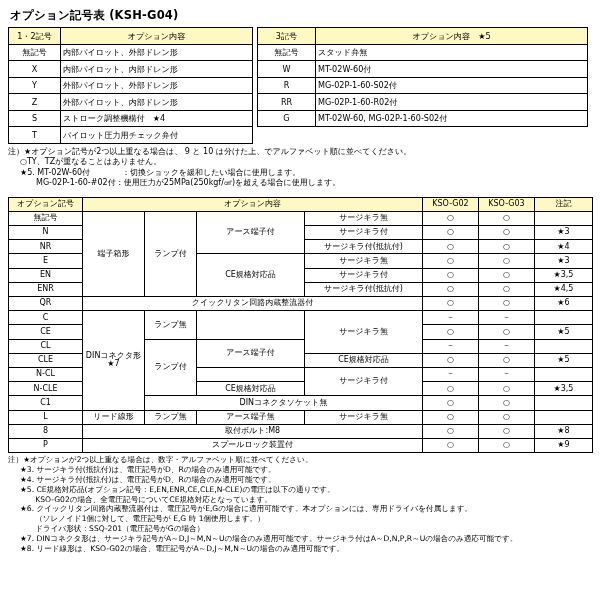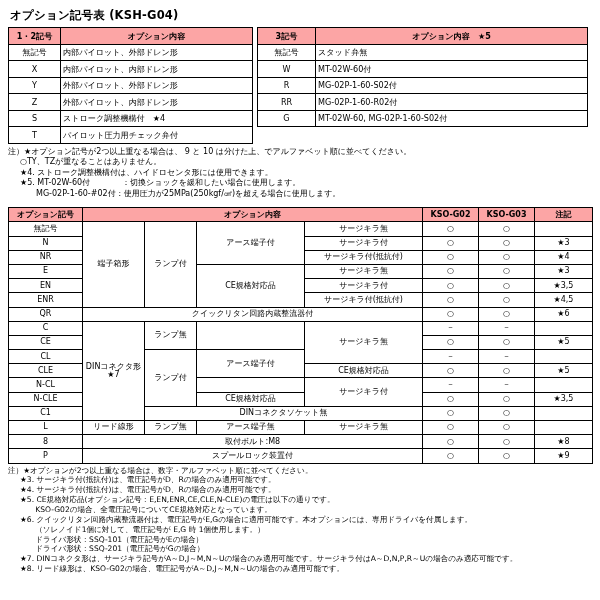--- a/index.html
+++ b/index.html
@@ -35,22 +35,22 @@
   td, th {
     border: 1px solid #000;
     padding: 0px 2px;
     font-size: 8.1px;
     text-align: center;
     vertical-align: middle;
     line-height: 1.05;
     font-weight: normal;
   }
   .hdr {
-    background: #fca5a5;
-    font-weight: bold;
+    background: #fef9c3;
+    font-weight: normal;
   }
   .left { text-align: left; }
   
   .top-wrap {
     display: flex;
     align-items: flex-start;
     gap: 4px;
   }
   table.t1 { width: 244px; }
   table.t1 td { height: 15.5px; }
@@ -160,23 +160,20 @@
       </table>
   </div>
 
   <div class="notes">
     <div class="note-row">
       <span class="note-mark">注）</span>
       <span class="note-text">★オプション記号が2つ以上重なる場合は、 9 と 10 は分けた上、でアルファベット順に並べてください。</span>
     </div>
     <div class="note-row ind1">
       <span class="note-text">○TY、TZが重なることはありません。</span>
-    </div>
-    <div class="note-row ind1">
-      <span class="note-text">★4. ストローク調整機構付は、ハイドロセンタ形には使用できます。</span>
     </div>
     <div class="note-row ind1">
       <span class="note-text">★5. MT-02W-60付　　　　：切換ショックを緩和したい場合に使用します。</span>
     </div>
     <div class="note-row ind1">
       <span class="note-text">　　MG-02P-1-60-#02付：使用圧力が25MPa(250kgf/㎠)を超える場合に使用します。</span>
     </div>
   </div>
 
   <div class="sec2">
@@ -370,23 +367,20 @@
       <div class="note-row ind1">
           <span class="note-text">　　KSO-G02の場合、全電圧記号についてCE規格対応となっています。</span>
         </div>
       <div class="note-row ind1">
           <span class="note-text">★6. クイックリタン回路内蔵整流器付は、電圧記号がE,Gの場合に適用可能です。本オプションには、専用ドライバを付属します。</span>
         </div>
       <div class="note-row ind1">
           <span class="note-text">　　（ソレノイド1個に対して、電圧記号が E,G 時 1個使用します。）</span>
         </div>
       <div class="note-row ind1">
-          <span class="note-text">　　ドライバ形状：SSQ-101（電圧記号がEの場合）</span>
-        </div>
-      <div class="note-row ind1">
           <span class="note-text">　　ドライバ形状：SSQ-201（電圧記号がGの場合）</span>
         </div>
       <div class="note-row ind1">
           <span class="note-text">★7. DINコネクタ形は、サージキラ記号がA～D,J～M,N～Uの場合のみ適用可能です。サージキラ付はA～D,N,P,R～Uの場合のみ適応可能です。</span>
         </div>
       <div class="note-row ind1">
           <span class="note-text">★8. リード線形は、KSO-G02の場合、電圧記号がA～D,J～M,N～Uの場合のみ適用可能です。</span>
         </div>
 
     </div>

